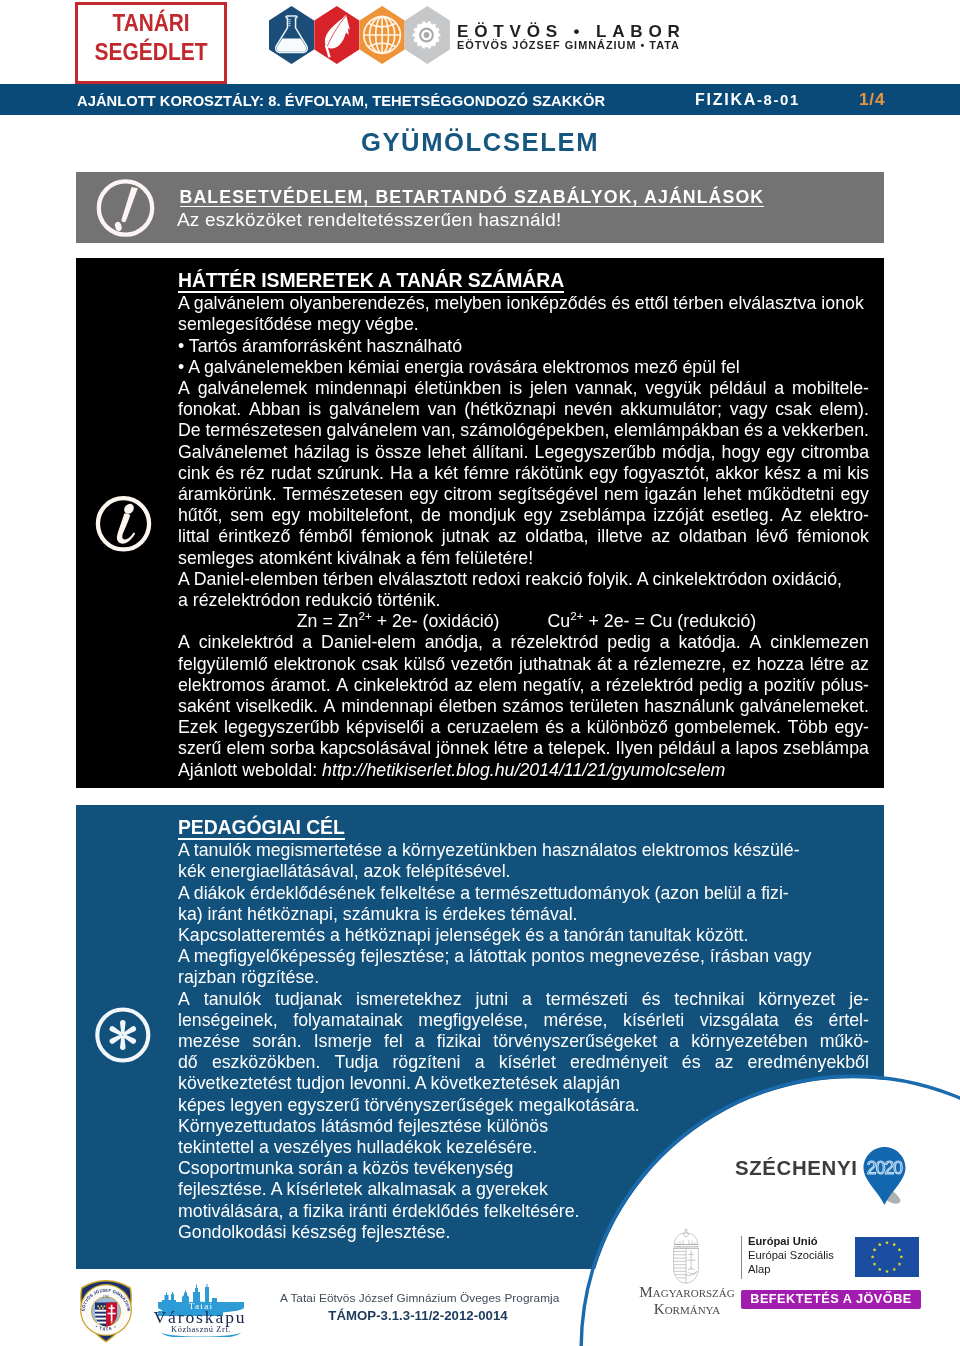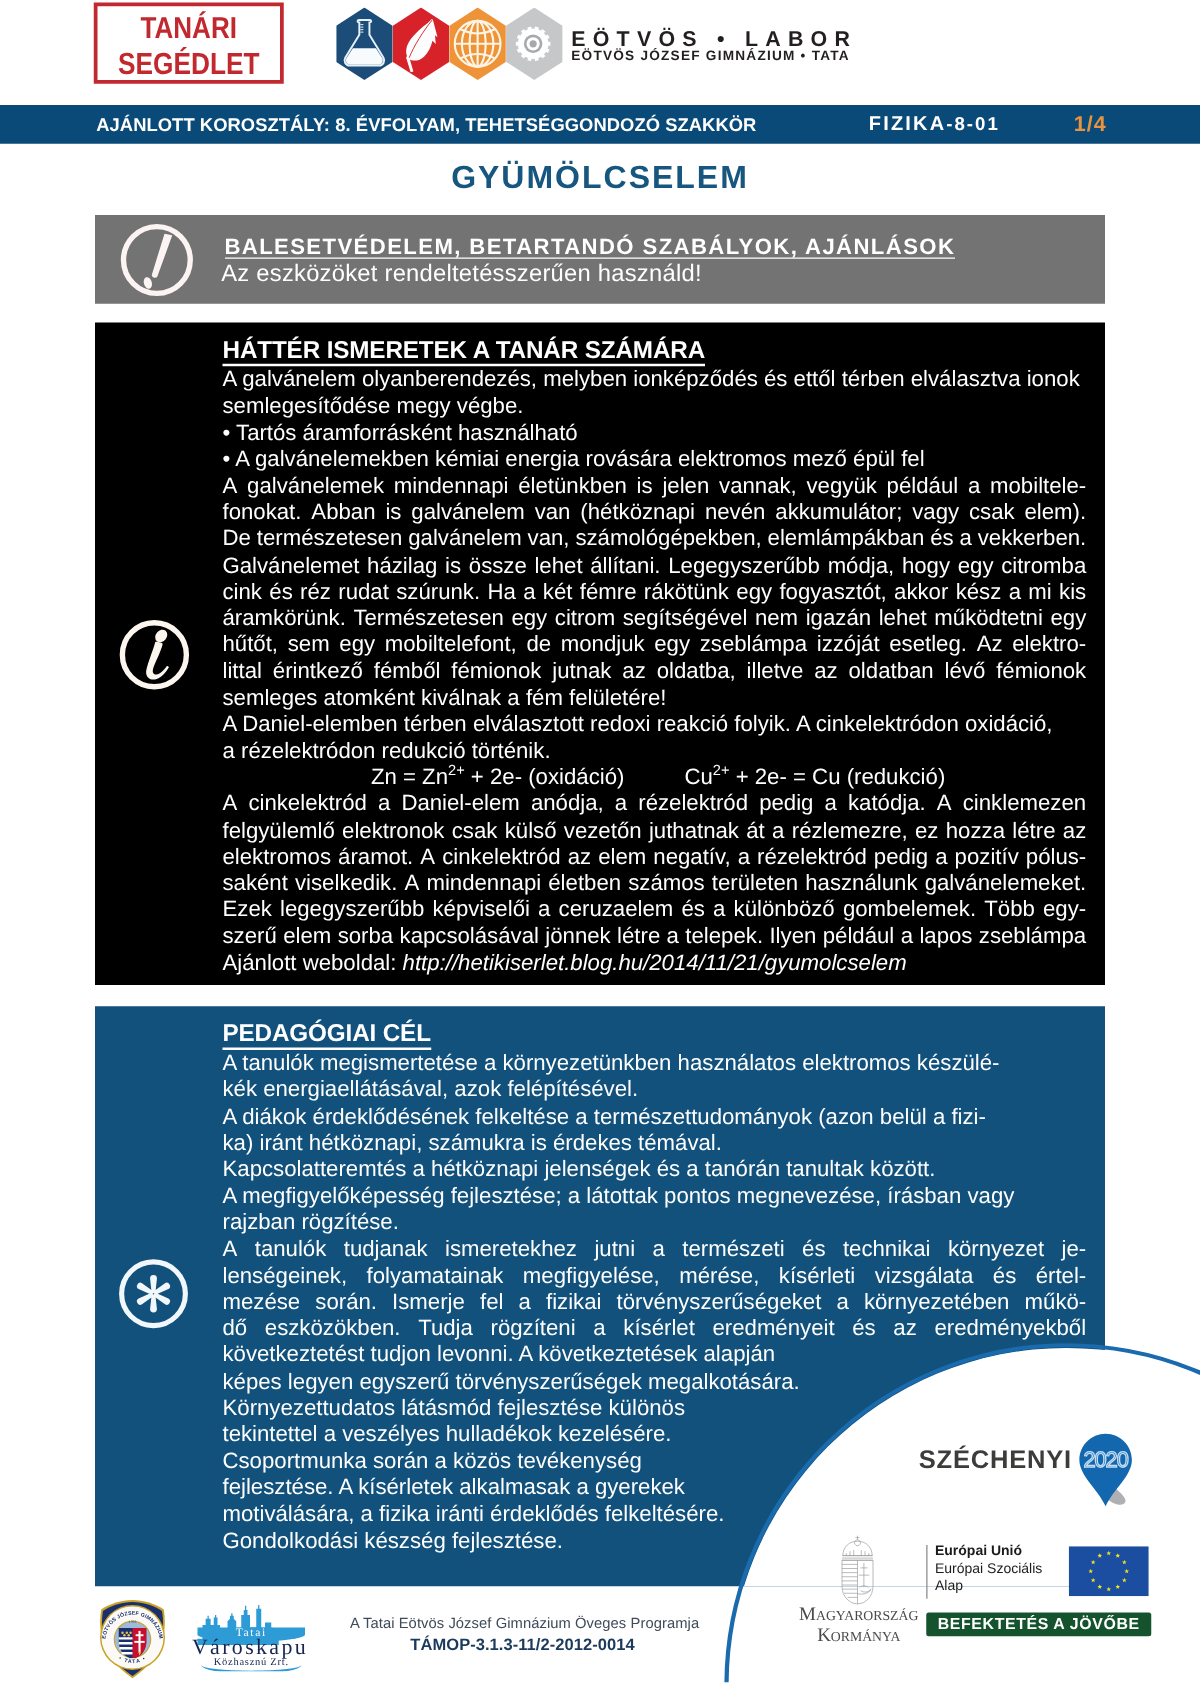--- a/index.html
+++ b/index.html
@@ -1,21 +1,21 @@
 <!DOCTYPE html>
 <html><head>
 <meta charset="utf-8">
 <style>
   html,body{margin:0;padding:0;}
   body{width:960px;height:1346px;background:#ffffff;font-family:"Liberation Sans",sans-serif;
        overflow:hidden;position:relative;-webkit-font-smoothing:antialiased;}
   .page{position:absolute;left:0;top:0;width:960px;height:1346px;}
 
   
-  .stamp{position:absolute;left:75px;top:2px;width:152px;height:65px;border:3.2px solid #C1292E;
+  .stamp{position:absolute;left:75px;top:2px;width:152px;height:82px;border:3.2px solid #C1292E;
          box-sizing:border-box;}
   .stamp div{color:#C1292E;font-family:"Liberation Sans",sans-serif;font-weight:bold;
              line-height:1;text-align:center;transform:scaleX(0.86);}
   .stamp .s1{font-size:24.2px;position:absolute;left:0;top:5.6px;width:100%;}
   .stamp .s2{font-size:24.4px;position:absolute;left:0;top:34.8px;width:100%;}
 
   .hexrow{position:absolute;left:269px;top:6px;}
   .logotext{position:absolute;left:457px;top:24px;}
   .logotext .lt1{font-family:"Liberation Sans",sans-serif;font-weight:bold;font-size:17.1px;color:#231f20;letter-spacing:5.8px;line-height:16px;}
   .logotext .lt2{font-family:"Liberation Sans",sans-serif;font-weight:bold;font-size:10.9px;color:#231f20;letter-spacing:0.99px;margin-top:0px;line-height:11px;}
@@ -530,16 +530,16 @@
         <polygon points="44.47,25.20 44.97,26.51 46.37,26.58 45.28,27.46 45.65,28.82 44.47,28.05 43.30,28.82 43.66,27.46 42.57,26.58 43.97,26.51"></polygon>
         <polygon points="39.20,30.47 39.70,31.78 41.10,31.85 40.01,32.73 40.38,34.09 39.20,33.32 38.02,34.09 38.39,32.73 37.30,31.85 38.70,31.78"></polygon>
         <polygon points="32.00,32.40 32.50,33.71 33.90,33.78 32.81,34.66 33.18,36.02 32.00,35.25 30.82,36.02 31.19,34.66 30.10,33.78 31.50,33.71"></polygon>
         <polygon points="24.80,30.47 25.30,31.78 26.70,31.85 25.61,32.73 25.98,34.09 24.80,33.32 23.62,34.09 23.99,32.73 22.90,31.85 24.30,31.78"></polygon>
         <polygon points="19.53,25.20 20.03,26.51 21.43,26.58 20.34,27.46 20.70,28.82 19.53,28.05 18.35,28.82 18.72,27.46 17.63,26.58 19.03,26.51"></polygon>
         <polygon points="17.60,18.00 18.10,19.31 19.50,19.38 18.41,20.26 18.78,21.62 17.60,20.85 16.42,21.62 16.79,20.26 15.70,19.38 17.10,19.31"></polygon>
         <polygon points="19.53,10.80 20.03,12.11 21.43,12.18 20.34,13.06 20.70,14.42 19.53,13.65 18.35,14.42 18.72,13.06 17.63,12.18 19.03,12.11"></polygon>
         <polygon points="24.80,5.53 25.30,6.84 26.70,6.91 25.61,7.79 25.98,9.15 24.80,8.38 23.62,9.15 23.99,7.79 22.90,6.91 24.30,6.84"></polygon>
       </g>
   </svg>
-  <div style="position:absolute;left:741px;top:1290px;width:180px;height:19px;background:#14532d;border-radius:2px;">
+  <div style="position:absolute;left:741px;top:1290px;width:180px;height:19px;background:#a21caf;border-radius:2px;">
     <div style="text-align:center;color:#fff;font-size:12.7px;font-weight:bold;letter-spacing:0.5px;line-height:19px;">BEFEKTETÉS A JÖVŐBE</div>
   </div>
 </div>
 
 </body></html>

